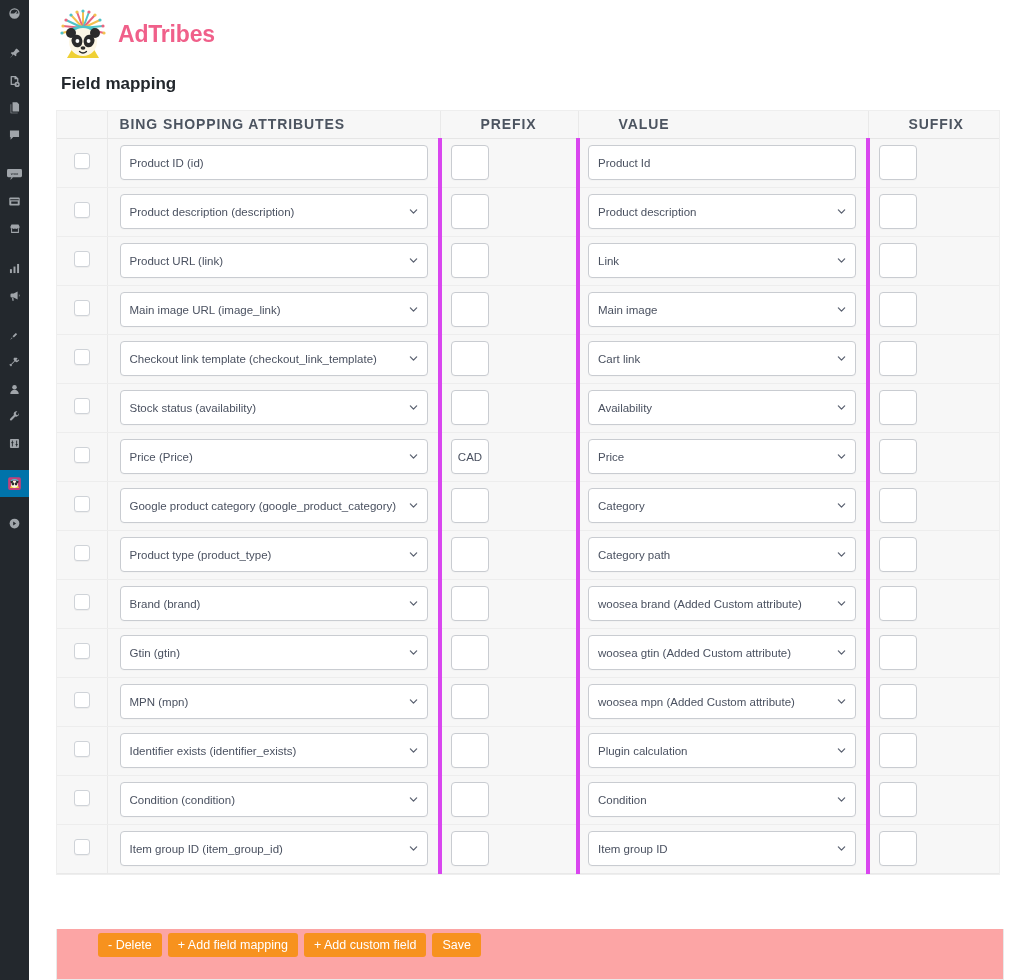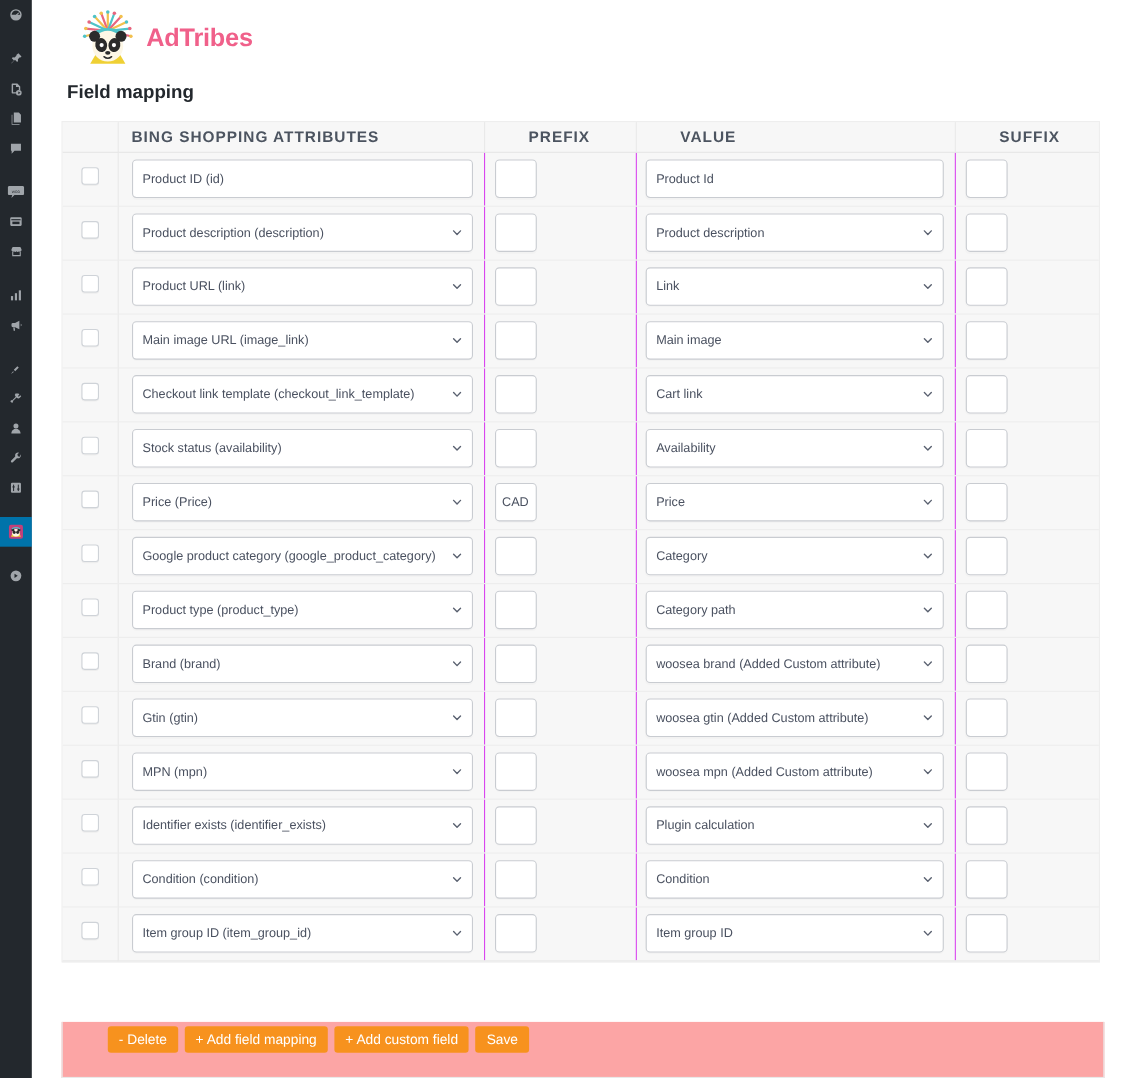--- a/index.html
+++ b/index.html
@@ -34,21 +34,21 @@
     border-bottom: 8px solid transparent;
     border-right: 8px solid #ffffff;
   }
   .wp-glyph { display:block; line-height: 1; }
   .wp-glyph svg { display:block; }
 
   
   .content { position: absolute; left: 29px; top: 0; width: 995px; height: 980px; background:#fff; }
 
   .brand-row {
-    position: absolute; left: 43px; top: 8px;
+    position: absolute; left: 28px; top: 8px;
     display: flex; align-items: center; gap: 9px; justify-content: center;
   }
   .brand-logo { width: 52px; height: 52px; display:block; }
   .brand-name {
     font-size: 23px; font-weight: bold; color: #f0608a;
     letter-spacing: -0.2px;
   }
 
   .page-title {
     position: absolute; left: 32px; top: 74px;
@@ -88,21 +88,21 @@
   thead th.b-l { border-left: 1px solid #e9e9e9; padding-left: 40px; }
 
   tbody tr { height: 49px; }
   tbody td {
     border-bottom: 1px solid #ededed;
     vertical-align: middle;
     background: #f7f7f7;
     padding: 0;
   }
   tbody td.c-chk { border-right: 1px solid #e9e9e9; text-align: center; }
-  tbody td.b-l { border-left: 1px solid #d946ef; }
+  tbody td.b-l { border-left: 4px solid #d946ef; }
   tbody tr:last-child td { border-bottom: 1px solid #e9e9e9; }
 
   .cb {
     width: 16px; height: 16px;
     border: 1px solid #cfd3d8;
     border-radius: 3px;
     background: #fff;
     display: inline-block;
     box-shadow: 0 1px 0 rgba(0,0,0,0.04);
   }

